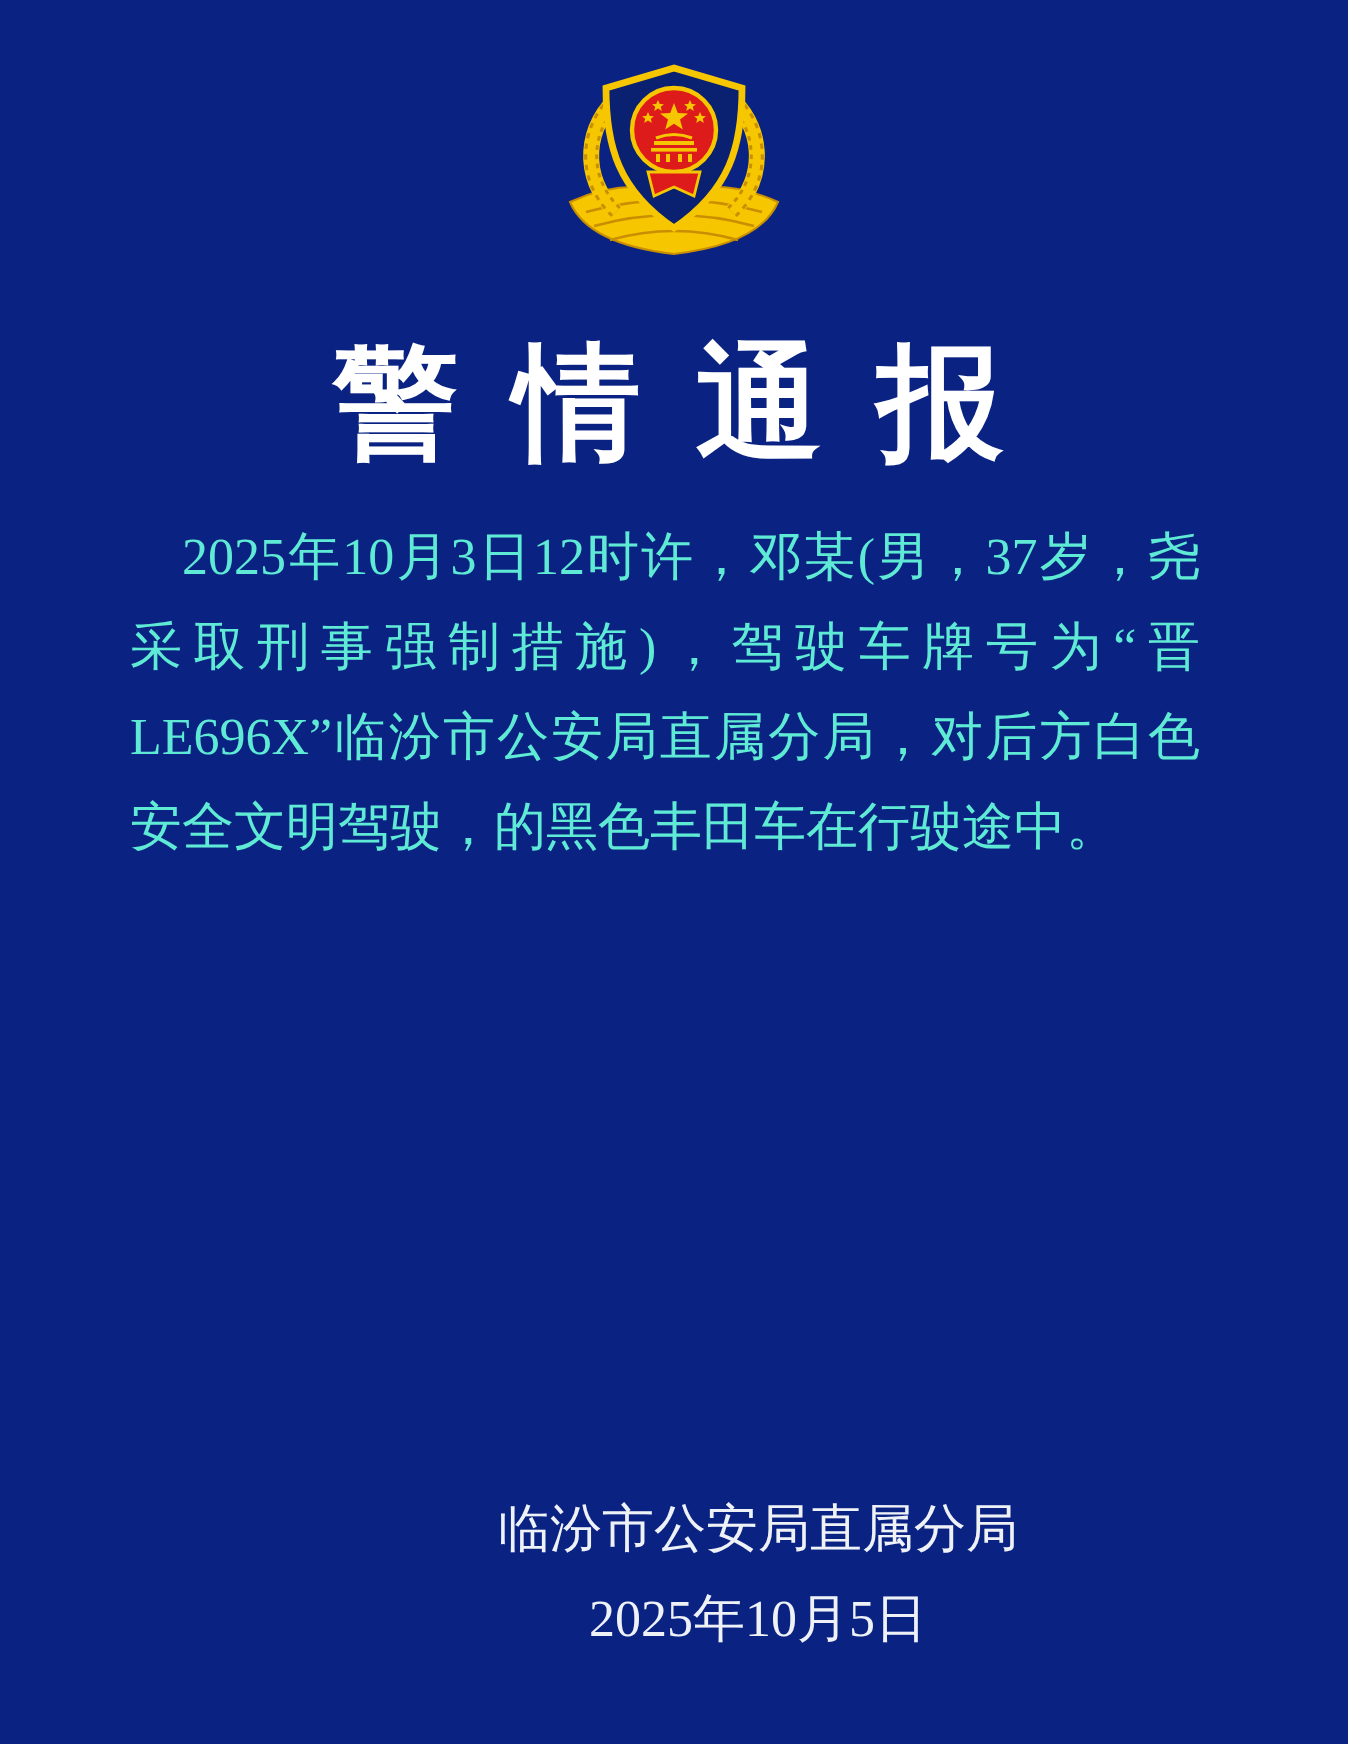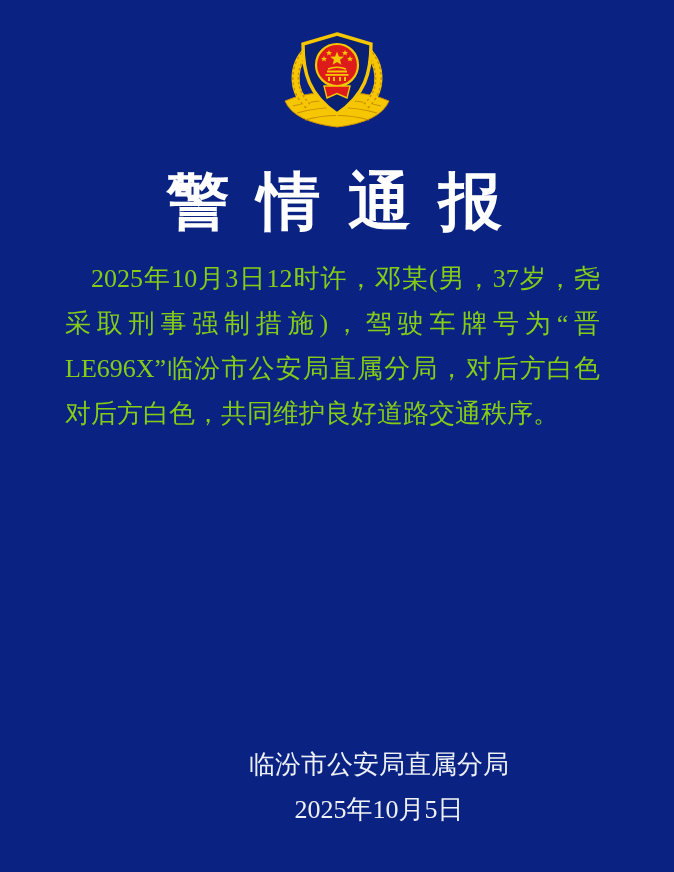--- a/index.html
+++ b/index.html
@@ -109,25 +109,25 @@
       <rect x="67" y="50" width="2" height="4" fill="#F6C700"></rect>
     </g>
 
     <g>
       <path d="M47,59 L73,59 L70,71 L60,66.5 L50,71 Z" fill="#DE1B1B" stroke="#F6C700" stroke-width="1.4"></path>
     </g>
   </svg>
 
   <h1 class="title" style="color: rgb(255, 255, 255);">警 情 通 报</h1>
 
-  <div class="body-text" style="color: #84cc16;">
+  <div class="body-text" style="color: #5eead4;">
     <div class="line just indent-a">2025年10月3日12时许，邓某(男，37岁，尧</div>
     <div class="line just">采取刑事强制措施)，驾驶车牌号为“晋</div>
     <div class="line just">LE696X”临汾市公安局直属分局，对后方白色</div>
-    <div class="line">对后方白色，共同维护良好道路交通秩序。</div>
+    <div class="line">安全文明驾驶，的黑色丰田车在行驶途中。</div>
   </div>
 
   <div class="signature-block" style="color: rgb(238, 241, 246);">
     <div class="sig-line">临汾市公安局直属分局</div>
     <div class="sig-line">2025年10月5日</div>
   </div>
 
 </div>
 
 </body></html>

